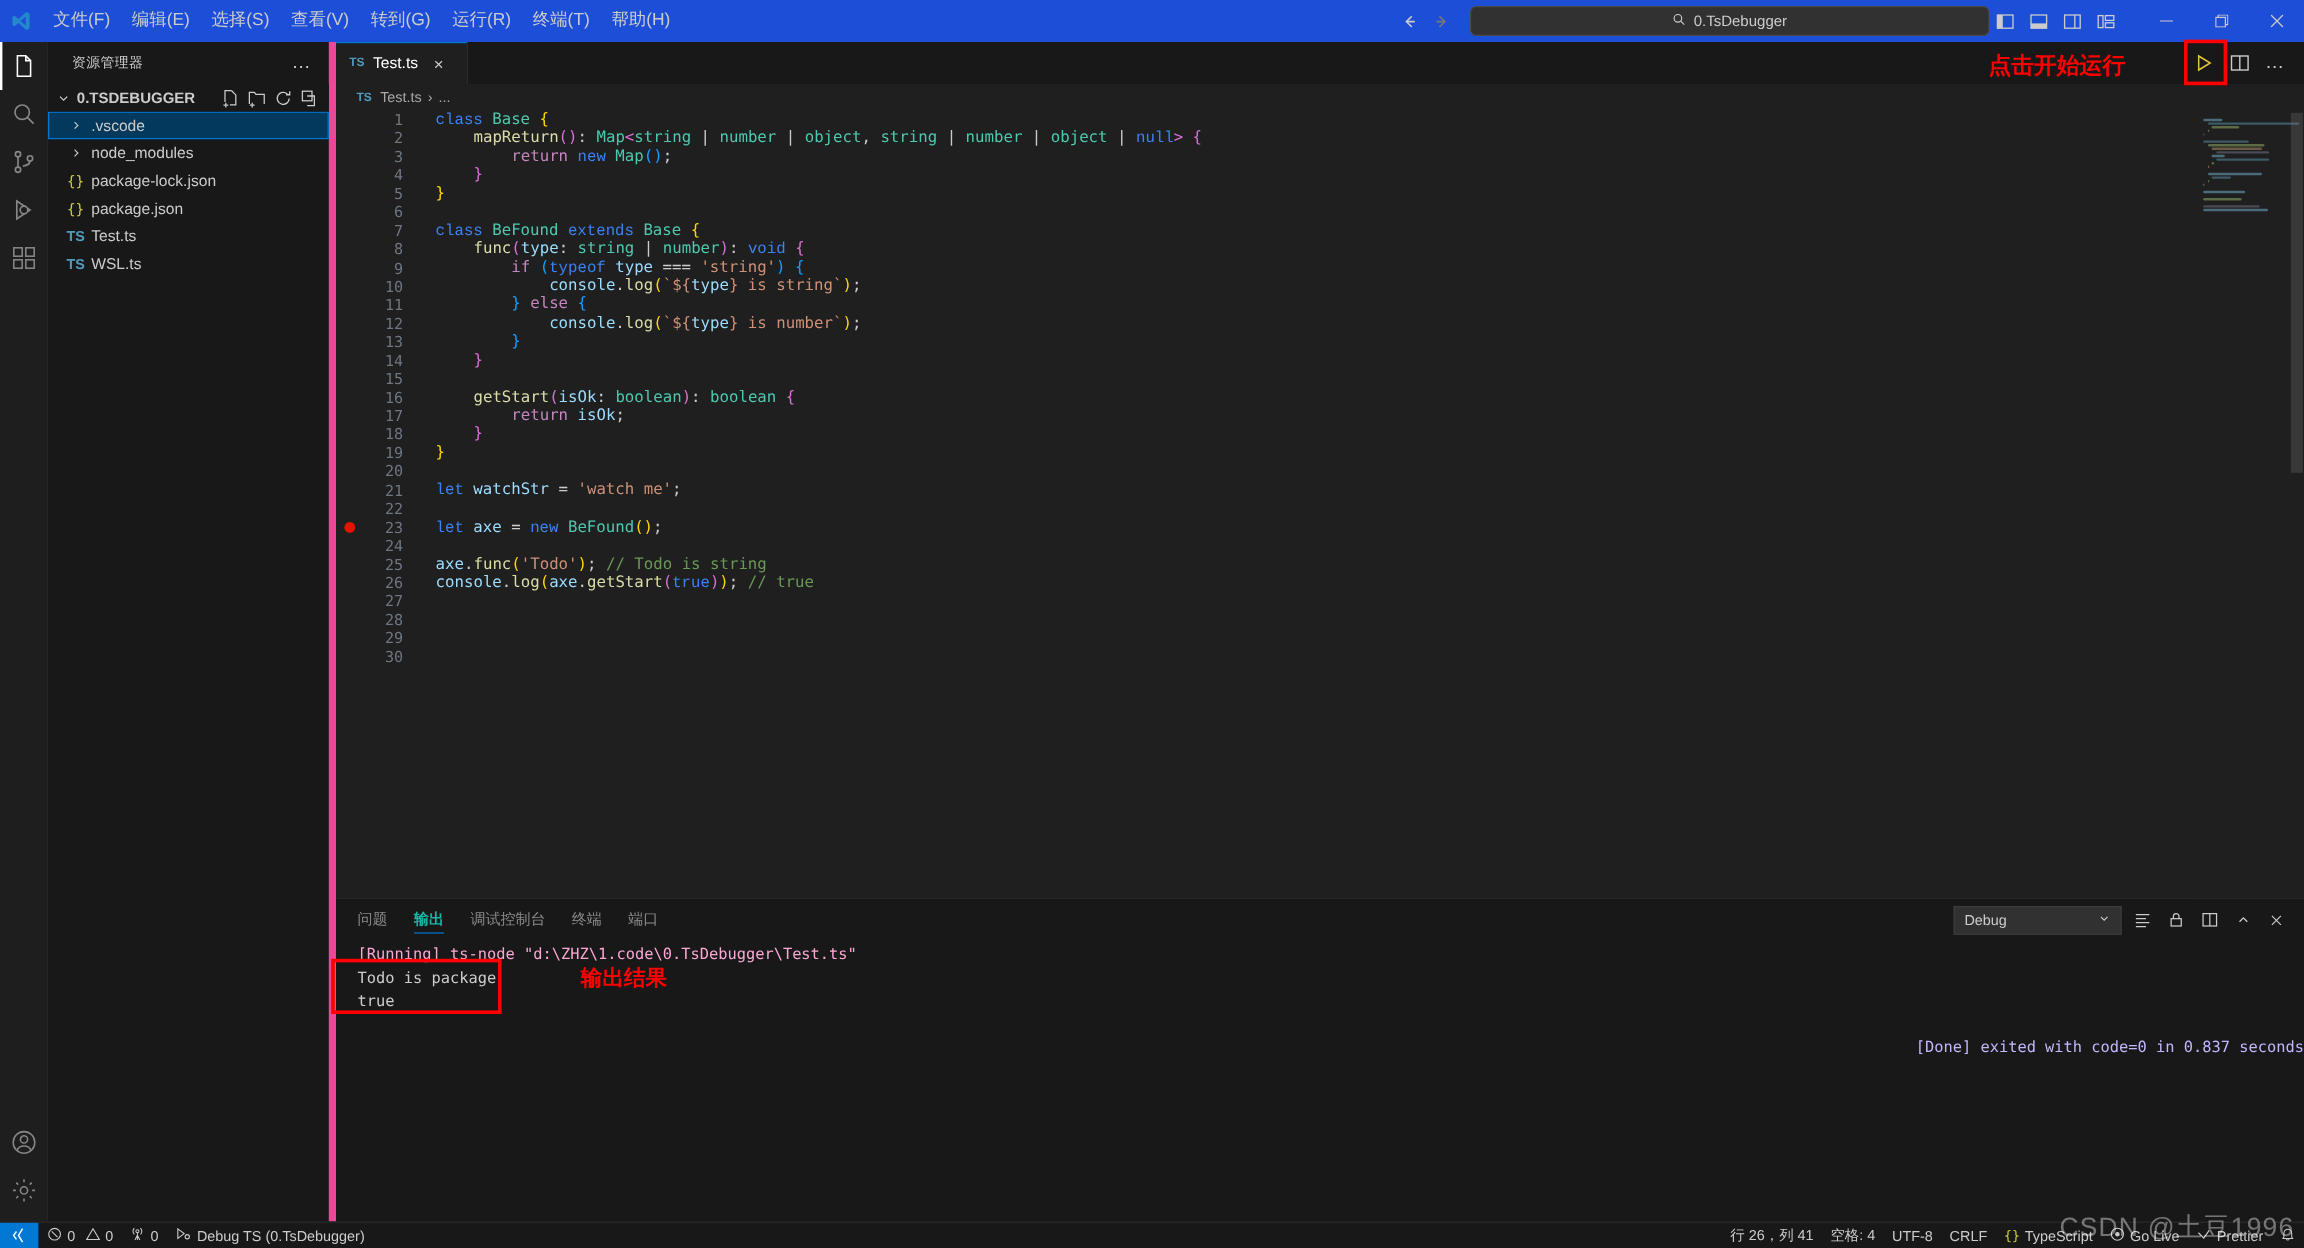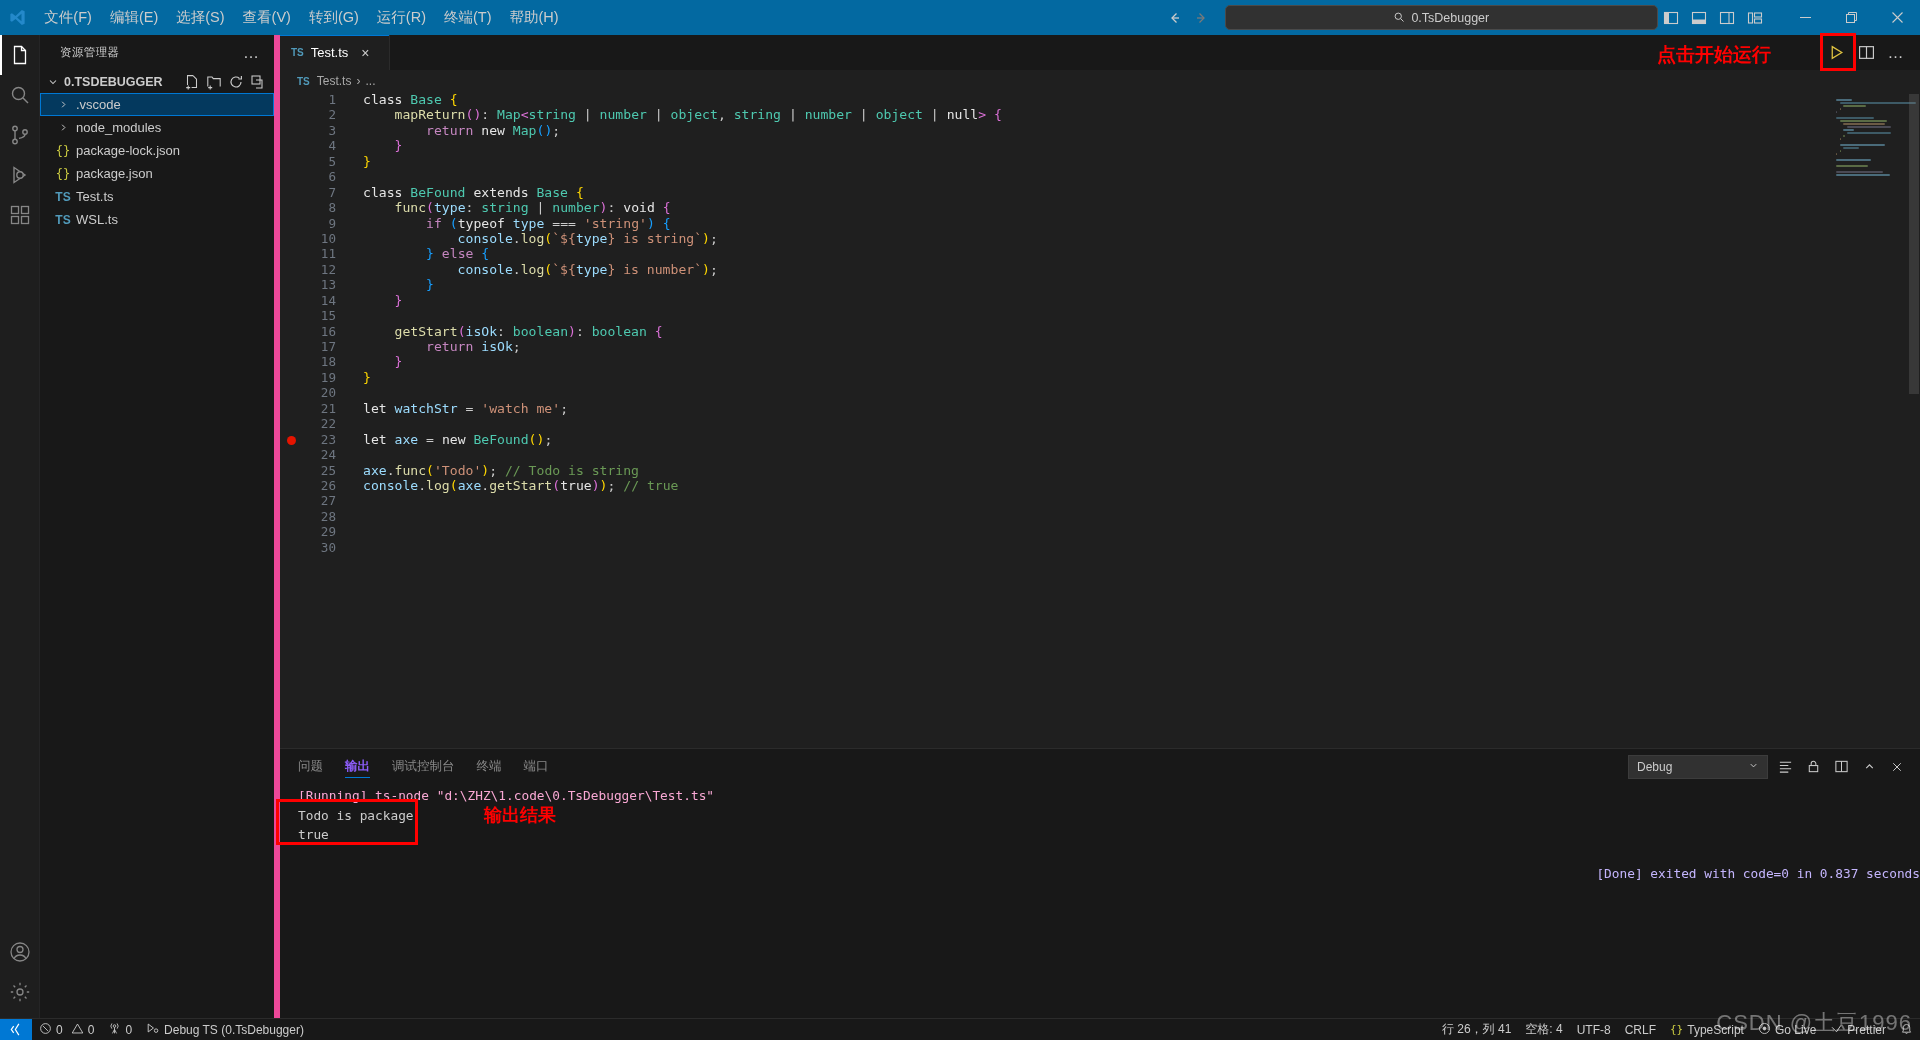--- a/index.html
+++ b/index.html
@@ -7,21 +7,21 @@
     width: 1920px; height: 1040px;
     background: #1e1e1e;
     font-family: "Liberation Sans", "DejaVu Sans", sans-serif;
     overflow: hidden;
     color: #cccccc;
   }
   .app { width: 1920px; height: 1040px; display: flex; flex-direction: column; position: relative; }
 
   
   .titlebar {
-    height: 35px; background: #0369a1; display: flex; align-items: center;
+    height: 35px; background: #1d4ed8; display: flex; align-items: center;
     flex: 0 0 35px; position: relative;
   }
   .vs-logo { width: 40px; display:flex; align-items:center; justify-content:center; }
   .vs-logo svg { width: 19px; height: 19px; }
   .menu { display: flex; align-items: center; height: 100%; }
   .menu-item {
     padding: 0 9px; font-size: 14.5px; color: #cccccc; line-height: 35px;
     white-space: nowrap; cursor: default;
   }
 
@@ -115,21 +115,21 @@
     font-family: "DejaVu Sans Mono", "Liberation Mono", monospace;
     font-size: 13.1px; line-height: 15.45px; white-space: pre;
   }
   .cline { height: 15.45px; display: flex; align-items: center; }
   .gutter-bp { width: 22px; text-align:center; position: relative; flex: 0 0 22px;}
   .bp-dot { width: 9px; height: 9px; border-radius: 50%; background: #e51400; display:inline-block; vertical-align: middle;}
   .lnum { width: 34px; flex: 0 0 34px; text-align: right; color: #6e7681; padding-right: 0; font-size: 12.6px; }
   .ctext { padding-left: 27px; }
 
   
-  .t-kw { color: #e5e5e5; }        
+  .t-kw { color: #3b82f6; font-family: Liberation Mono, monospace; }        
   .t-ctl { color: #c586c0; }       
   .t-type { color: #4ec9b0; }      
   .t-fn { color: #dcdcaa; }        
   .t-var { color: #9cdcfe; }       
   .t-str { color: #ce9178; }
   .t-cmt { color: #6a9955; }       
   .t-punc { color: #cccccc; }
   .t-y { color: #ffd700; }         
   .t-p { color: #da70d6; }         
   .t-b { color: #179fff; }         
@@ -141,21 +141,21 @@
   .mm-line { height: 2px; margin: 1px 0 1px 8px; border-radius: 1px;}
   .scrollbar-v {
     position: absolute; right: 0; top: 0; width: 14px; height: 100%;
   }
   .scroll-thumb { position:absolute; right:1px; top:2px; width: 10px; height: 300px; background: rgba(121,121,121,0.28); border-radius:0; }
 
   
   .panel { height: 270px; flex: 0 0 270px; background: #181818; display: flex; flex-direction: column; border-top: 1px solid #2b2b2b;}
   .panel-tabs { height: 35px; display: flex; align-items: center; padding-left: 18px; position: relative; justify-content: flex-end; }
   .ptab { font-size: 12.5px; color: #8a8a8a; margin-right: 22px; height: 35px; display:flex; align-items:center; position: relative;}
-  .ptab.active { color: #8b5cf6; font-weight: bold; }
+  .ptab.active { color: #14b8a6; font-weight: bold; }
   .ptab.active::after { content:''; position:absolute; left:0; right:0; bottom: 6px; height: 1px; background: #0078d4; }
   .panel-right { margin-left: auto; display: flex; align-items: center; gap: 6px; padding-right: 12px; }
   .p-select {
     width: 140px; height: 24px; background: #313131; border: 1px solid #3c3c3c; color:#cccccc;
     font-size: 12px; display: flex; align-items: center; padding: 0 8px; justify-content: space-between;
   }
   .p-ico { width: 22px; height: 22px; display:flex; align-items:center; justify-content:center; color:#cccccc; font-size:13px;}
   .panel-body { flex: 1 1 auto; position: relative; padding-left: 18px; padding-top: 2px;
     font-family: "DejaVu Sans Mono", "Liberation Mono", monospace; font-size: 12.8px; line-height: 19.5px; }
   .out-line { white-space: pre; color: #cccccc; }

